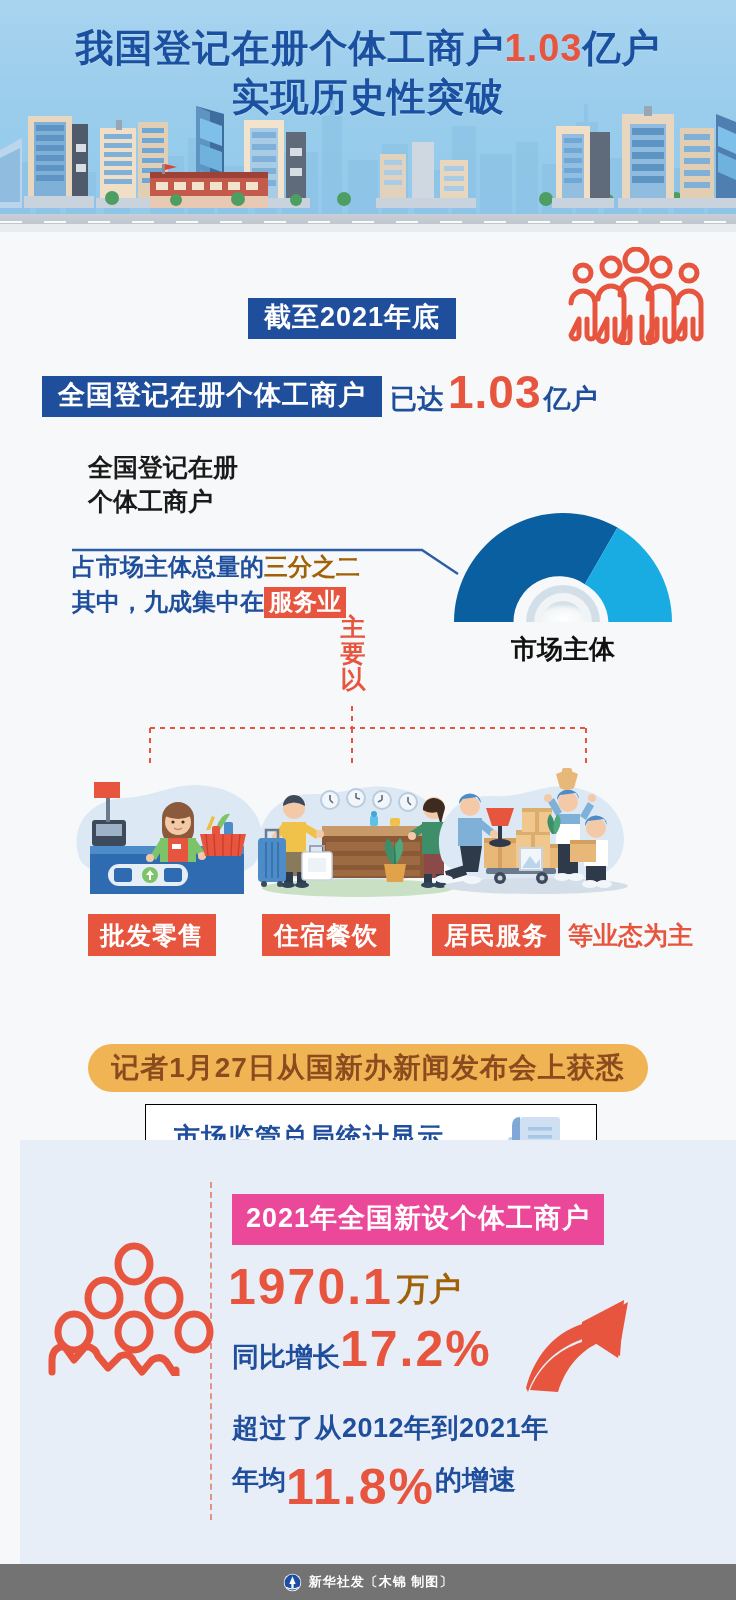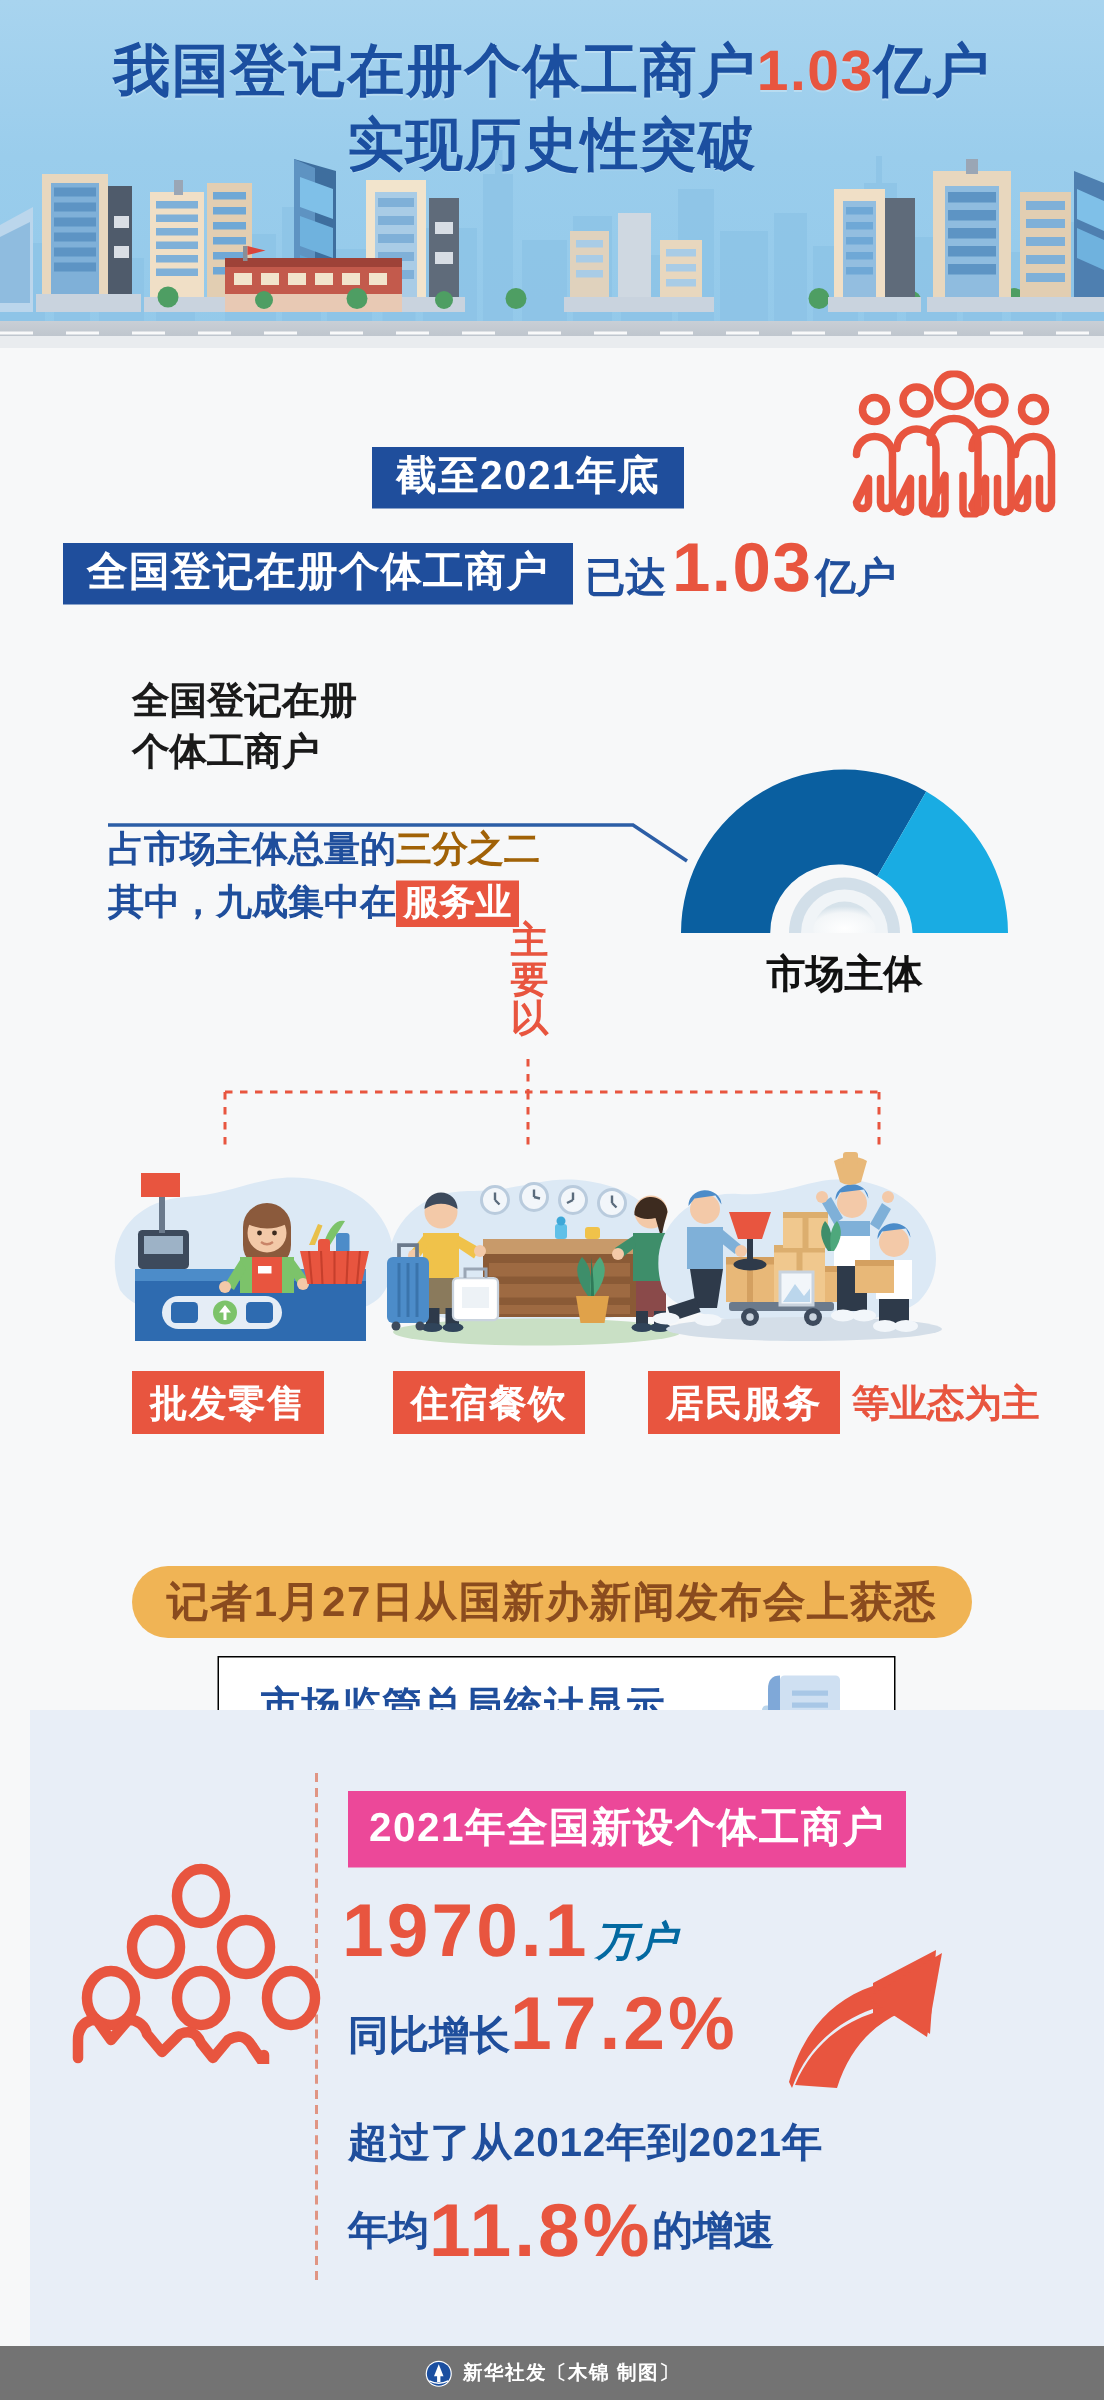--- a/index.html
+++ b/index.html
@@ -26,21 +26,21 @@
     background:linear-gradient(180deg,#C9CFD6 0%,#BFC6CE 55%,#E9ECEF 56%,#E9ECEF 100%); }
   .road-dash { position:absolute; left:0; bottom:9px; width:736px; height:2px;
     background:repeating-linear-gradient(90deg,#FFFFFF 0 22px,transparent 22px 44px); opacity:.9; }
 
   
   .sec1 { position:absolute; left:0; top:232px; width:736px; height:196px; }
   .tag-blue { display:inline-block; background:#1F4E9C; color:#FFFFFF;
     font-size:27px; font-weight:bold; padding:5px 16px 8px; letter-spacing:1px; line-height:1.05; }
   .s1-row1 { position:absolute; left:248px; top:66px; }
   .s1-row2 { position:absolute; left:42px; top:126px; display:flex; align-items:flex-end; }
-  .s1-after { display:flex; align-items:baseline; margin-left:8px; }
+  .s1-after { display:flex; align-items:baseline; margin-left:8px;margin-top:14px; }
   .s1-yida { font-size:27px; font-weight:bold; color:#1F4E9C; }
   .s1-num { font-size:46px; font-weight:bold; color:#E8553F; line-height:.9;
     margin:0 2px 0 4px; letter-spacing:1px; }
   .s1-unit { font-size:27px; font-weight:bold; color:#1F4E9C; }
   .people5 { position:absolute; left:563px; top:15px; width:146px; height:98px; }
 
   
   .sec2 { position:absolute; left:0; top:436px; width:736px; height:290px; }
   .s2-title { position:absolute; left:88px; top:14px; font-size:25px; font-weight:bold;
     color:#1A1A1A; line-height:1.36; }
@@ -88,27 +88,27 @@
   
   .panel { position:absolute; left:20px; top:1140px; width:716px; height:430px;
     background:#E8EEF7; }
   .dash-v { position:absolute; left:210px; top:1182px; width:0; height:338px;
     border-left:2px dashed #E09584; }
   .pyramid { position:absolute; left:48px; top:1240px; width:172px; height:136px; }
   .tag-blue2 { position:absolute; left:232px; top:1194px; background:#ec4899;
     color:#fff; font-size:27px; font-weight:bold; padding:6px 14px 9px; letter-spacing:1px; }
   .row-1970 { position:absolute; left:228px; top:1262px; display:flex; align-items:flex-end; }
   .big-orange { font-size:50px; font-weight:bold; color:#E8553F; letter-spacing:2px; line-height:1; }
-  .unit-blue { font-size:27px; font-weight:bold; color:#0369a1; margin-left:4px;font-style:italic; }
+  .unit-blue { font-size:32px; font-weight:bold; color:#a16207; margin-left:4px; }
   .row-172 { position:absolute; left:232px; top:1324px; display:flex; align-items:baseline; }
   .lbl-blue { font-size:27px; font-weight:bold; color:#1F4E9C; }
   .arrow-up { position:absolute; left:524px; top:1292px; width:122px; height:104px; }
   .row-text { position:absolute; left:232px; top:1410px; font-size:27px;
     font-weight:bold; color:#1F4E9C; letter-spacing:.5px; }
-  .row-118 { position:absolute; left:232px; top:1462px; display:flex; align-items:center; }
+  .row-118 { position:absolute; left:232px; top:1462px; display:flex; align-items:flex-start; }
 
   
   .footer { position:absolute; left:0; top:1564px; width:736px; height:36px;
     background:#737373; display:flex; align-items:center; justify-content:center; }
   .footer-txt { color:#FFFFFF; font-size:13px; font-weight:bold; letter-spacing:1px; }
   .xh-logo { width:19px; height:19px; margin-right:7px; }
 </style>
 </head>
 <body>
 

